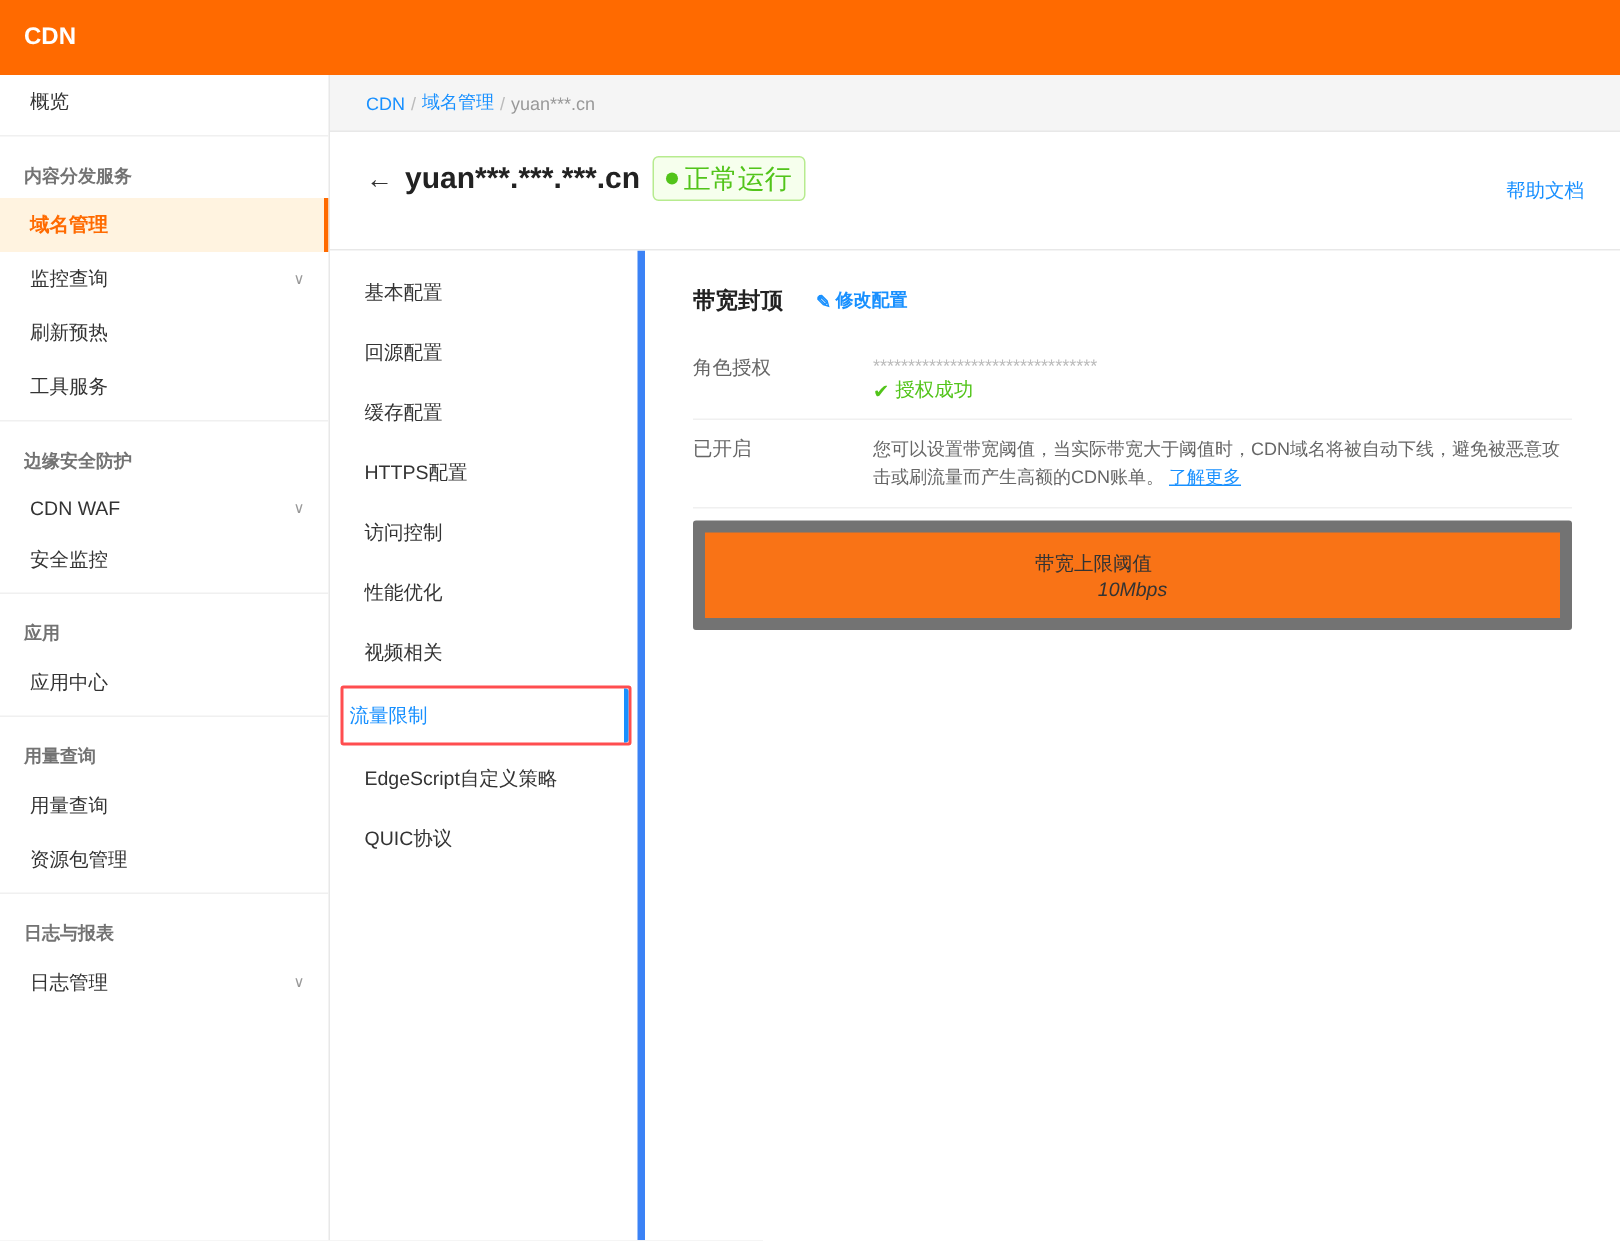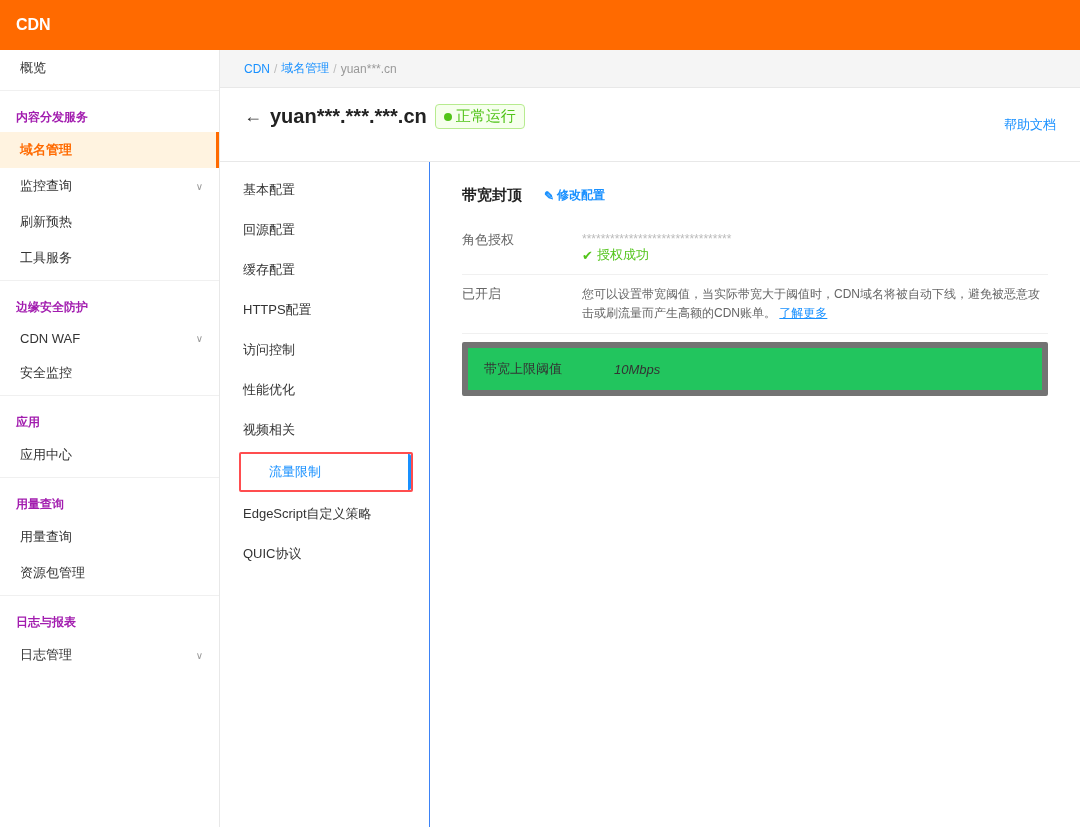--- a/index.html
+++ b/index.html
@@ -29,21 +29,21 @@
     
     .sidebar {
       width: 220px;
       background: #fff;
       border-right: 1px solid #e8e8e8;
       overflow-y: auto;
       flex-shrink: 0;
     }
     .sidebar-section-title {
       padding: 14px 16px 6px 16px;
-      color: #a21caf;
+      color: #737373;
       font-size: 12px;
       font-weight: bold;
     }
     .sidebar-item {
       padding: 9px 16px 9px 20px;
       cursor: pointer;
       color: #333;
       font-size: 13px;
       display: flex;
       align-items: center;
@@ -113,21 +113,21 @@
     }
     .page-title {
       font-size: 20px;
       font-weight: bold;
       color: #222;
     }
     .status-badge {
       display: flex;
       align-items: center;
       gap: 4px;
-      font-size: 15px;
+      font-size: 18px;
       color: #52c41a;
       background: #f6ffed;
       border: 1px solid #b7eb8f;
       border-radius: 4px;
       padding: 2px 8px;
     }
     .status-dot {
       width: 8px; height: 8px;
       background: #52c41a;
       border-radius: 50%;
@@ -145,36 +145,36 @@
     .two-col {
       display: flex;
       flex: 1;
       overflow: hidden;
     }
 
     
     .left-nav {
       width: 210px;
       background: #fff;
-      border-right: 1px solid #3b82f6;
+      border-right: 5px solid #3b82f6;
       padding: 8px 0;
       overflow-y: auto;
       flex-shrink: 0;
     }
     .left-nav-item {
       padding: 11px 20px;
       cursor: pointer;
       font-size: 13px;
       color: #333;
     }
     .left-nav-item.active {
       color: #1890ff;
       border: 2px solid #ff4d4f;
-      margin: 2px 16px;
-      padding: 9px 28px;
+      margin: 2px 4px;
+      padding: 9px 4px;
       border-radius: 2px;
     }
 
     
     .detail-panel {
       flex: 1;
       background: #fff;
       padding: 24px 32px;
       overflow-y: auto;
     }
@@ -229,24 +229,25 @@
       font-size: 12px;
       line-height: 1.6;
     }
     .info-desc a { color: #1890ff; }
 
     
     .threshold-row {
       display: flex;
       align-items: center;
       padding: 12px 16px;
-      border: 6px solid #737373;
+      border: 8px solid #737373;
       border-radius: 2px;
       margin-top: 8px;
-      background: #22c55e;
+      background: #f97316;
+      flex-direction: column;
     }
     .threshold-label {
       width: 130px;
       font-size: 13px;
       color: #333;
     }
     .threshold-value {
       font-size: 13px;
       color: #333;
       font-style: italic;

